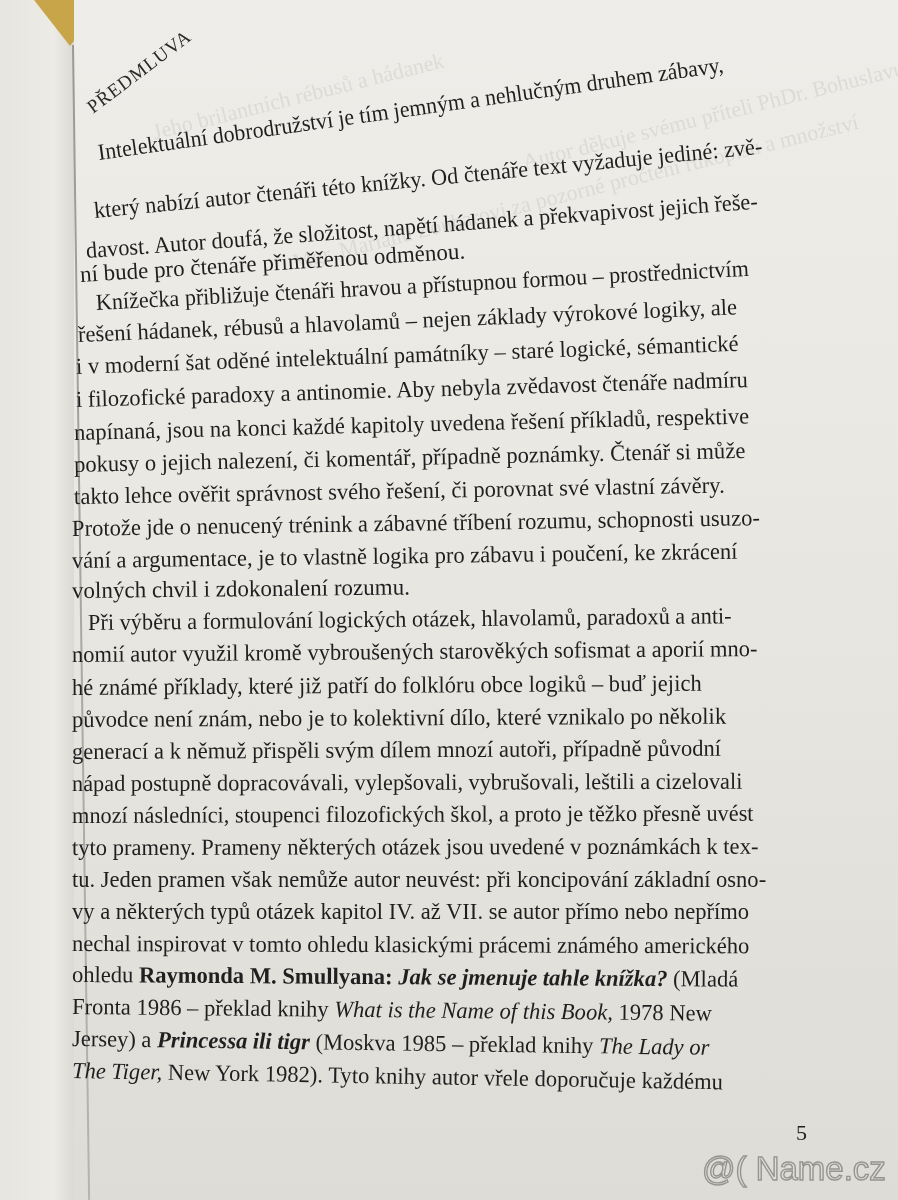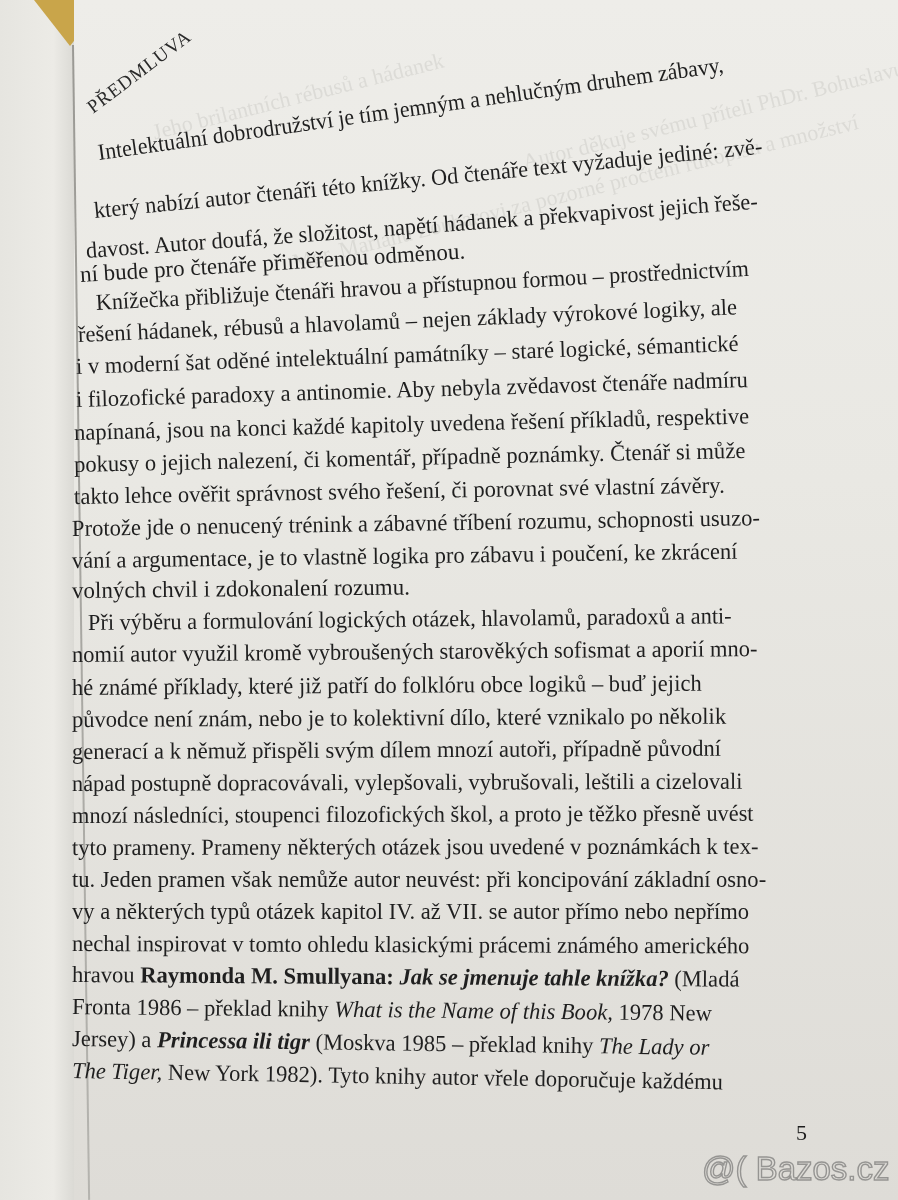--- a/index.html
+++ b/index.html
@@ -86,27 +86,27 @@
   <div class="line" style="left:72px;top:707px;transform:rotate(-0.3deg) scaleX(0.98);">původce není znám, nebo je to kolektivní dílo, které vznikalo po několik</div>
   <div class="line" style="left:72px;top:739px;transform:rotate(-0.3deg) scaleX(0.98);">generací a k němuž přispěli svým dílem mnozí autoři, případně původní</div>
   <div class="line" style="left:72px;top:771px;transform:rotate(-0.2deg) scaleX(0.97);">nápad postupně dopracovávali, vylepšovali, vybrušovali, leštili a cizelovali</div>
   <div class="line" style="left:72px;top:803px;transform:rotate(-0.2deg) scaleX(0.97);">mnozí následníci, stoupenci filozofických škol, a proto je těžko přesně uvést</div>
   <div class="line" style="left:72px;top:835px;transform:rotate(-0.1deg) scaleX(0.98);">tyto prameny. Prameny některých otázek jsou uvedené v poznámkách k tex-</div>
   <div class="line" style="left:72px;top:867px;transform:scaleX(0.98);">tu. Jeden pramen však nemůže autor neuvést: při koncipování základní osno-</div>
   <div class="line" style="left:72px;top:899px;transform:scaleX(0.98);">vy a některých typů otázek kapitol IV. až VII. se autor přímo nebo nepřímo</div>
   <div class="line" style="left:72px;top:931px;transform:rotate(0.2deg) scaleX(0.98);">nechal inspirovat v tomto ohledu klasickými prácemi známého amerického</div>
 
   <div class="line" style="left:72px;top:962px;transform:rotate(0.4deg) scaleX(0.98);">
-    <span>hravou </span><b>Raymonda M. Smullyana: </b><b><i>Jak se jmenuje tahle knížka?</i></b><span> (Mladá</span>
+    <span>ohledu </span><b>Raymonda M. Smullyana: </b><b><i>Jak se jmenuje tahle knížka?</i></b><span> (Mladá</span>
   </div>
   <div class="line" style="left:72px;top:994px;transform:rotate(0.6deg) scaleX(0.98);">
     <span>Fronta 1986 – překlad knihy </span><i>What is the Name of this Book,</i><span> 1978 New</span>
   </div>
   <div class="line" style="left:72px;top:1026px;transform:rotate(0.8deg) scaleX(0.98);">
     <span>Jersey) a </span><b><i>Princessa ili tigr</i></b><span> (Moskva 1985 – překlad knihy </span><i>The Lady or</i>
   </div>
   <div class="line" style="left:72px;top:1058px;transform:rotate(1deg) scaleX(0.98);">
     <i>The Tiger,</i><span> New York 1982). Tyto knihy autor vřele doporučuje každému</span>
   </div>
 </div>
 
 <div class="page-number">5</div>
-<div class="watermark">@( Bazos.cz</div>
+<div class="watermark">@( Name.cz</div>
 
 </body></html>

